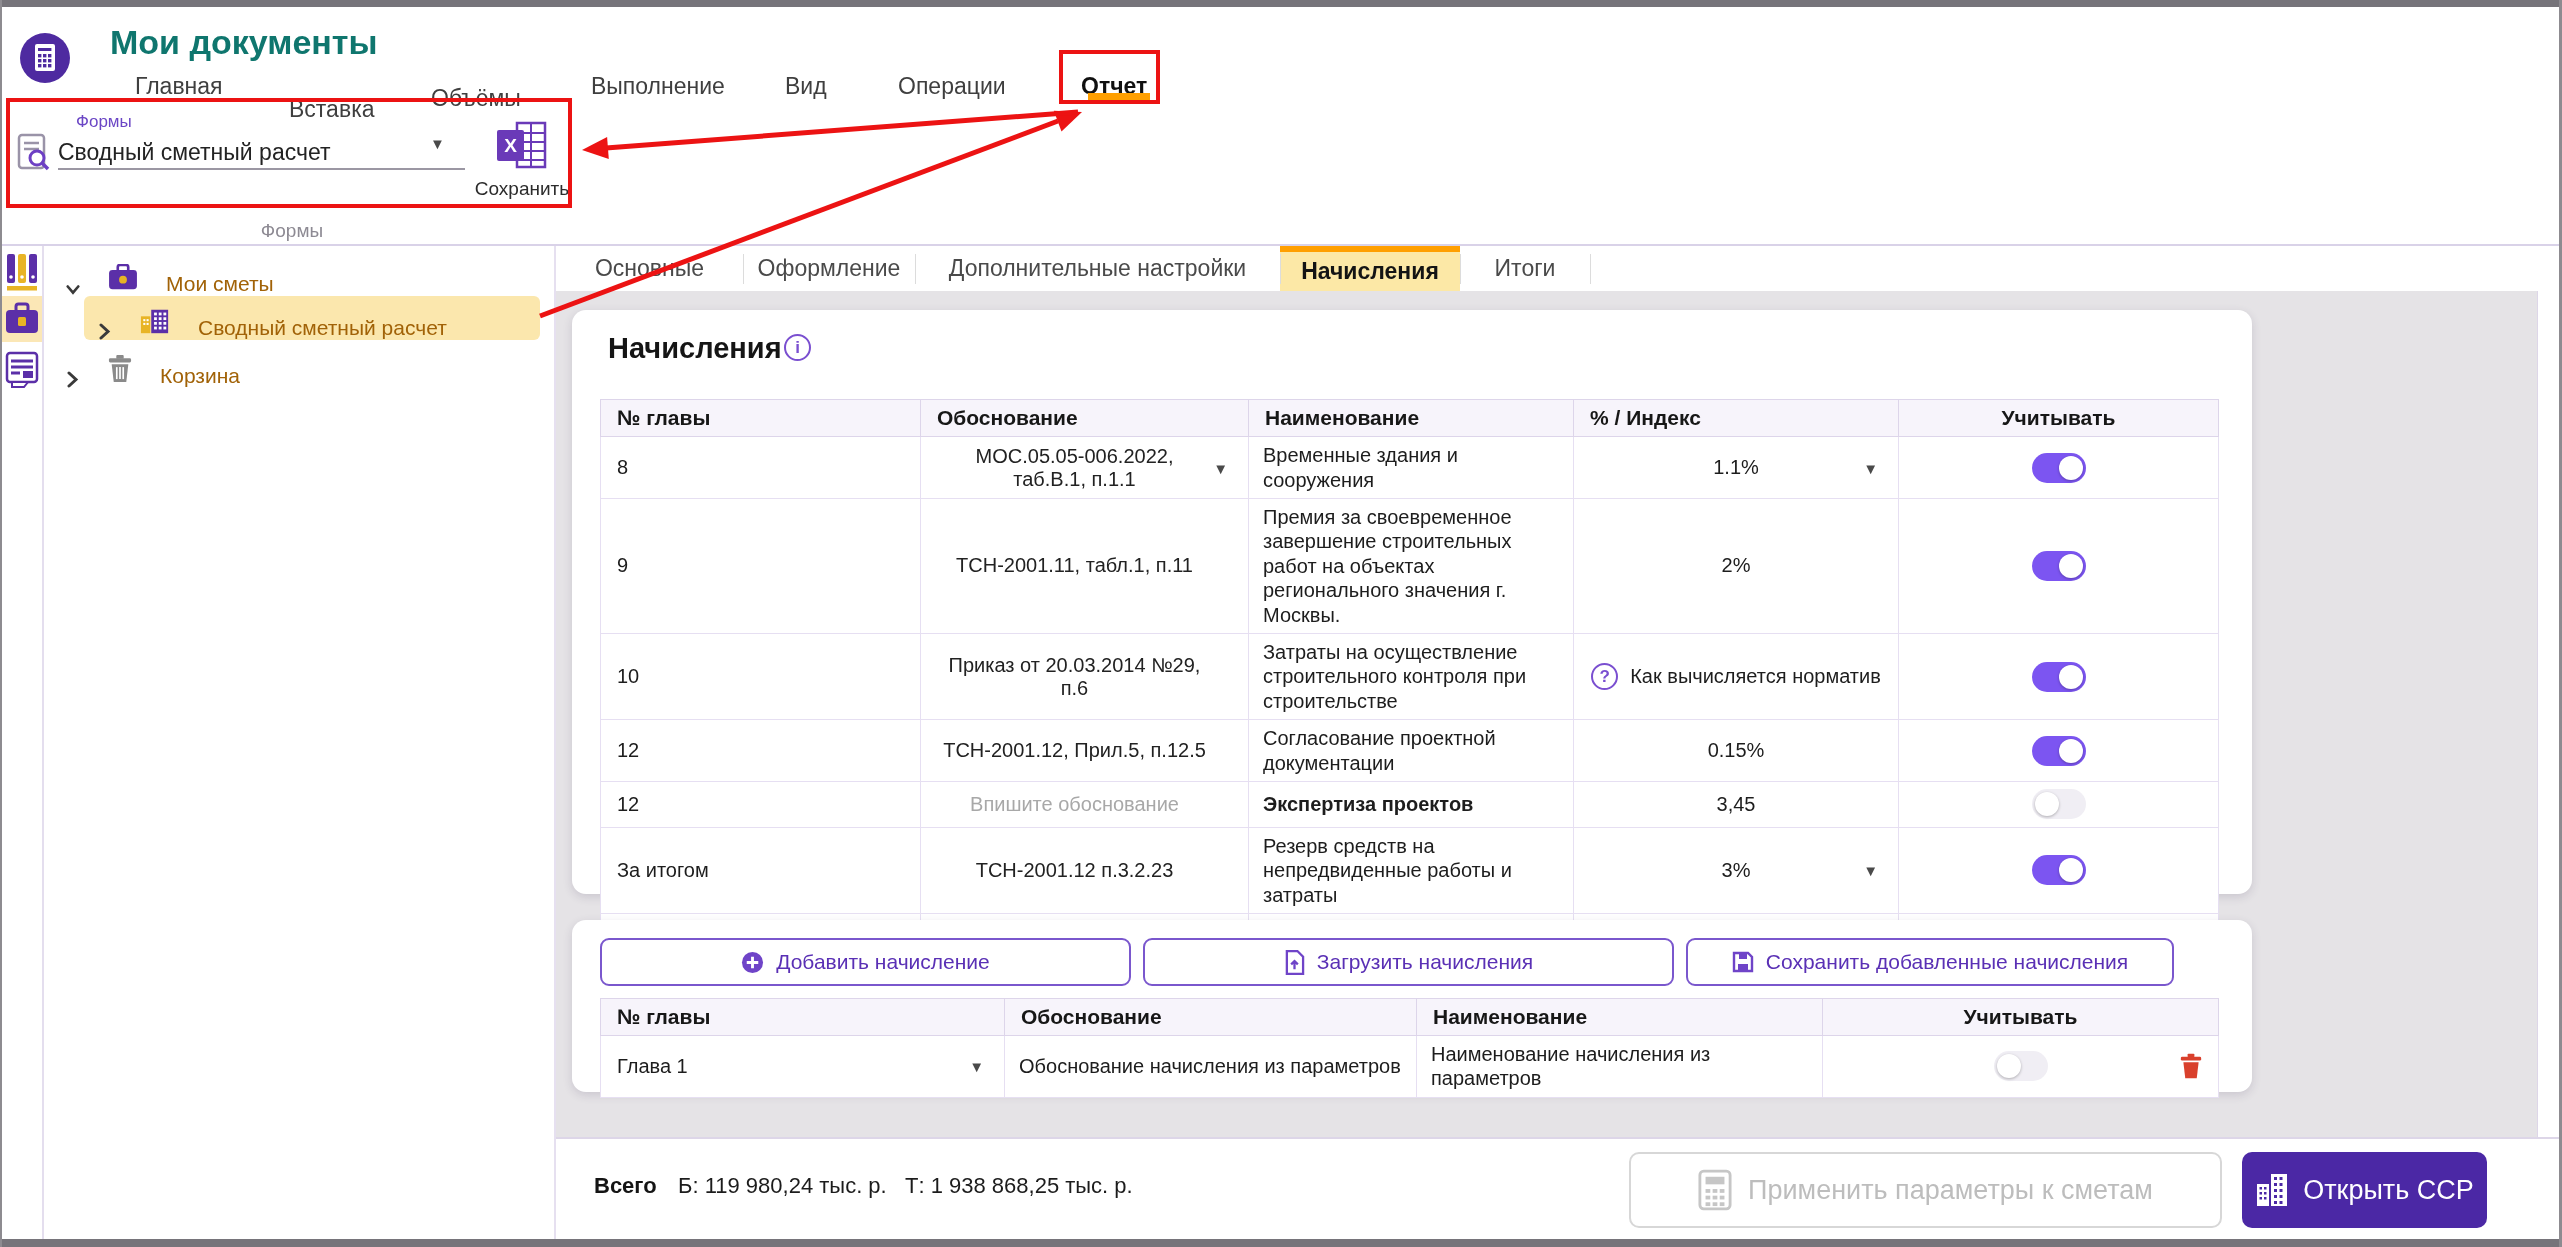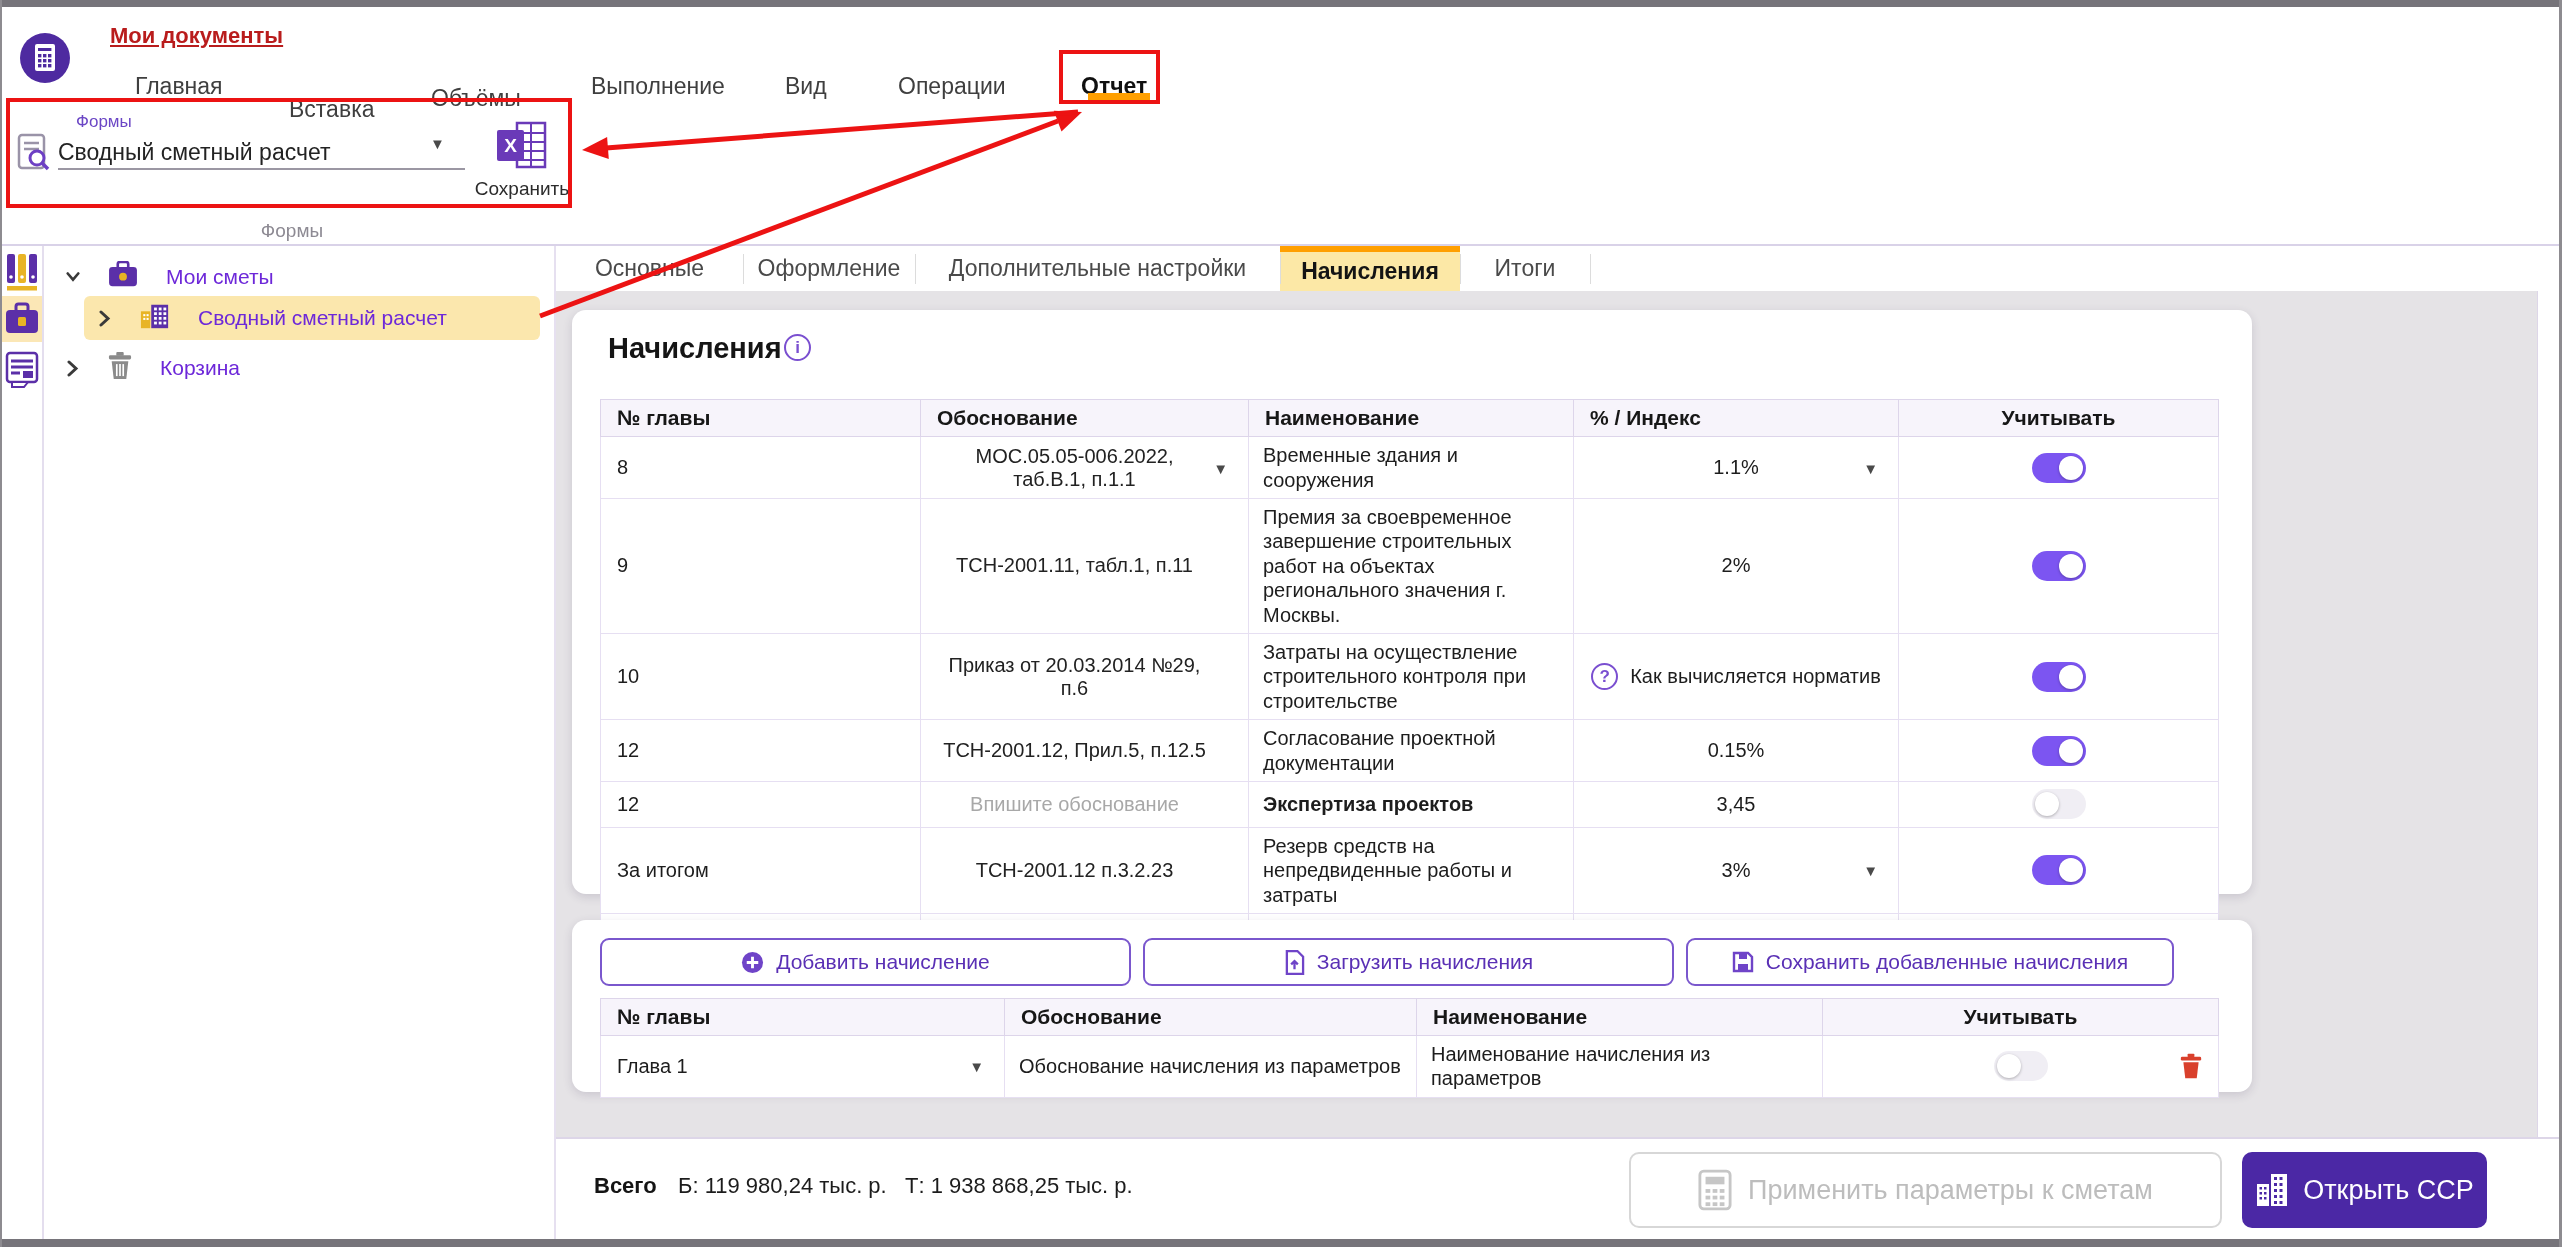--- a/index.html
+++ b/index.html
@@ -12,21 +12,21 @@
 
   
   .frame-top { left:0; top:0; width:2562px; height:7px; background:#76747a; }
   .frame-bottom { left:0; top:1239px; width:2562px; height:8px; background:#76747a; }
   .frame-left { left:0; top:0; width:2px; height:1247px; background:#8d8b90; }
   .frame-right { left:2559px; top:0; width:3px; height:1247px; background:#8d8b90; }
 
   
   .header { left:2px; top:7px; width:2557px; height:239px; background:#fff; border-bottom:2px solid #d9d2e8; }
   .logo { left:18px; top:26px; }
-  .app-title { left:108px; top:16px; font-size:22px; font-weight:bold; color:#b91c1c;text-decoration:underline; }
+  .app-title { left:108px; top:16px; font-size:34px; font-weight:bold; color:#0f766e; }
   .rtab { top:66px; font-size:23px; color:#3f3f3f; white-space:nowrap; cursor:default; }
   .rtab.t0{left:133px}.rtab.t1{left:287px}.rtab.t2{left:429px}.rtab.t3{left:589px}
   .rtab.t4{left:783px}.rtab.t5{left:896px}.rtab.t6{left:1079px; font-weight:bold; color:#101010;}
   .rtab-underline { left:1086px; top:86px; width:62px; height:7px; background:#ff9f00; }
 
   .forms-label { left:74px; top:105px; font-size:17px; color:#6b46c5; }
   .forms-icon { left:14px; top:126px; }
   .forms-value { left:56px; top:132px; font-size:23px; color:#232323; white-space:nowrap; }
   .forms-underline { left:56px; top:161px; width:407px; height:2px; background:#9b97a3; }
   .forms-caret { left:428px; top:128px; font-size:15px; color:#4a4a4a; }
@@ -35,21 +35,21 @@
   .forms-caption { left:215px; top:213px; width:150px; text-align:center; font-size:19px; color:#8d8a93; }
 
   
   .rail { left:2px; top:246px; width:42px; height:993px; background:#fff; border-right:2px solid #e4deee; }
   .rail-item { position:absolute; left:0; width:40px; height:46px; display:flex; align-items:center; justify-content:center; cursor:pointer; }
   .rail-item.i0{top:3px}.rail-item.i1{top:50px}.rail-item.i2{top:101px}
   .rail-item.selected { background:#fbe7b6; }
 
   
   .tree { left:44px; top:246px; width:512px; height:993px; background:#fff; border-right:2px solid #e6e0f0; }
-  .tree-row { position:absolute; display:flex; align-items:center; gap:28px; font-size:21px; color:#6d28d9; cursor:pointer; white-space:nowrap; }
+  .tree-row { position:absolute; display:flex; align-items:flex-end; gap:28px; font-size:21px; color:#a16207; cursor:pointer; white-space:nowrap; }
   .tree-row .chev { display:flex; width:14px; justify-content:center; }
   .row-root { left:22px; top:12px; height:38px; }
   .row-selected { left:40px; top:50px; width:456px; height:44px; background:#fbe7ad; border-radius:6px; padding-left:14px; }
   .row-trash { left:22px; top:102px; height:40px; }
 
   
   .tabstrip { left:556px; top:246px; width:2003px; height:45px; background:#fff; }
   .mtab { position:absolute; top:246px; height:45px; line-height:45px; text-align:center; font-size:23px; color:#4a4a4a; cursor:pointer; }
   .mtab.m0{left:556px;width:187px}.mtab.m1{left:743px;width:172px}.mtab.m2{left:915px;width:365px}
   .mtab.m3{left:1280px;width:180px}.mtab.m4{left:1460px;width:130px}

